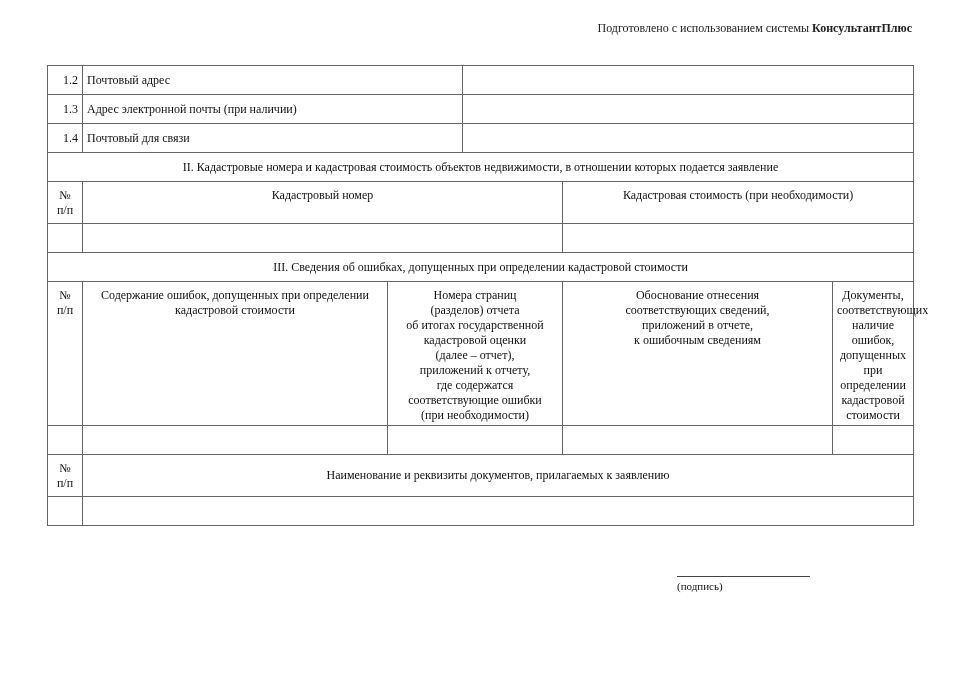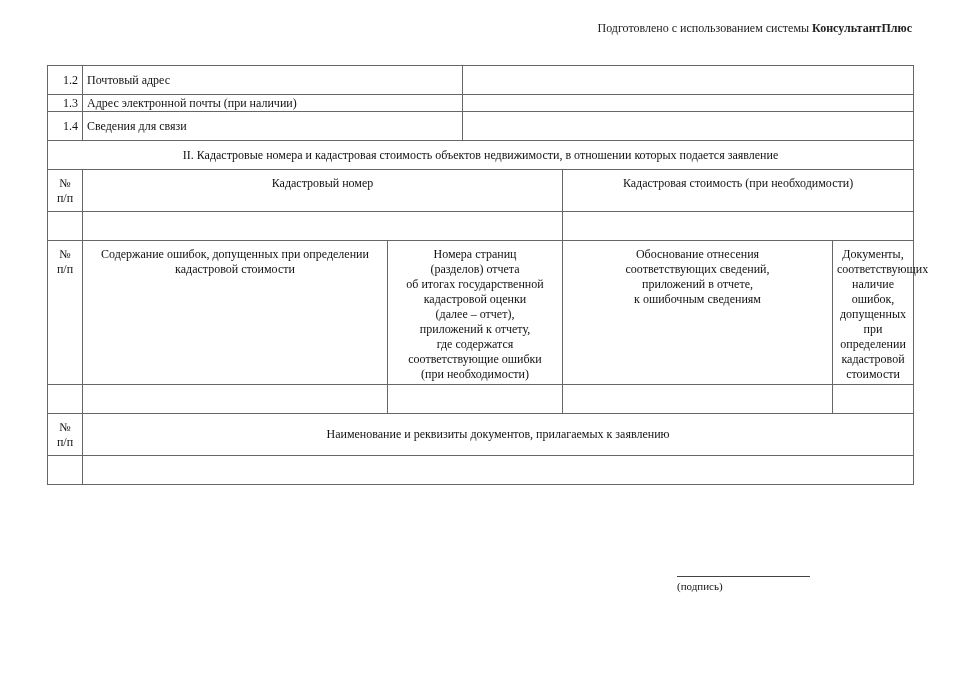--- a/index.html
+++ b/index.html
@@ -53,48 +53,51 @@
     <col style="width:130px">
     <col style="width:81px">
   </colgroup>
 
   <tbody>
       <tr style="height:29px">
     <td class="num">1.2</td>
     <td colspan="2">Почтовый адрес</td>
     <td colspan="5"></td>
   </tr>
-  <tr style="height:17px">
+  <tr style="height:29px">
     <td class="num">1.3</td>
     <td colspan="2">Адрес электронной почты (при наличии)</td>
     <td colspan="5"></td>
   </tr>
   <tr style="height:29px">
     <td class="num">1.4</td>
-    <td colspan="2">Сведения для связи</td>
+    <td colspan="2">Почтовый для связи</td>
     <td colspan="5"></td>
   </tr>
 
   <tr style="height:29px">
     <td colspan="8" class="c">II. Кадастровые номера и кадастровая стоимость объектов недвижимости, в отношении которых подается заявление</td>
   </tr>
   <tr style="height:42px">
     <td class="c top">
       <div>№</div>
       <div>п/п</div>
     </td>
     <td colspan="3" class="c top">Кадастровый номер</td>
     <td colspan="4" class="c top">Кадастровая стоимость (при необходимости)</td>
   </tr>
   <tr style="height:29px">
     <td></td>
     <td colspan="3"></td>
     <td colspan="4"></td>
   </tr>
 
+  <tr style="height:29px">
+    <td colspan="8" class="c">III. Сведения об ошибках, допущенных при определении кадастровой стоимости</td>
+  </tr>
   <tr style="height:144px">
     <td class="c top">
       <div>№</div>
       <div>п/п</div>
     </td>
     <td class="c top">
       <div style="padding:0 10px">Содержание ошибок, допущенных при определении кадастровой стоимости</div>
     </td>
     <td colspan="2" class="c top">
       <div>Номера страниц</div>

